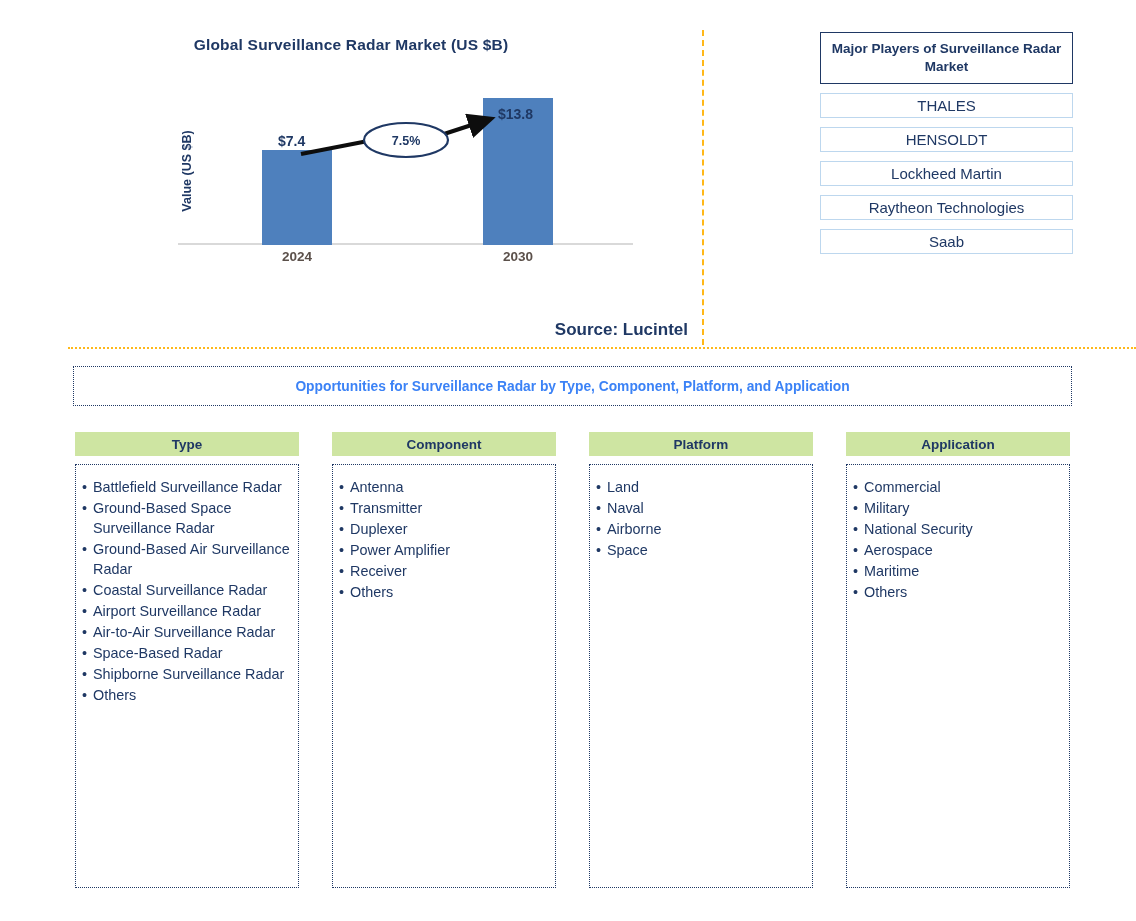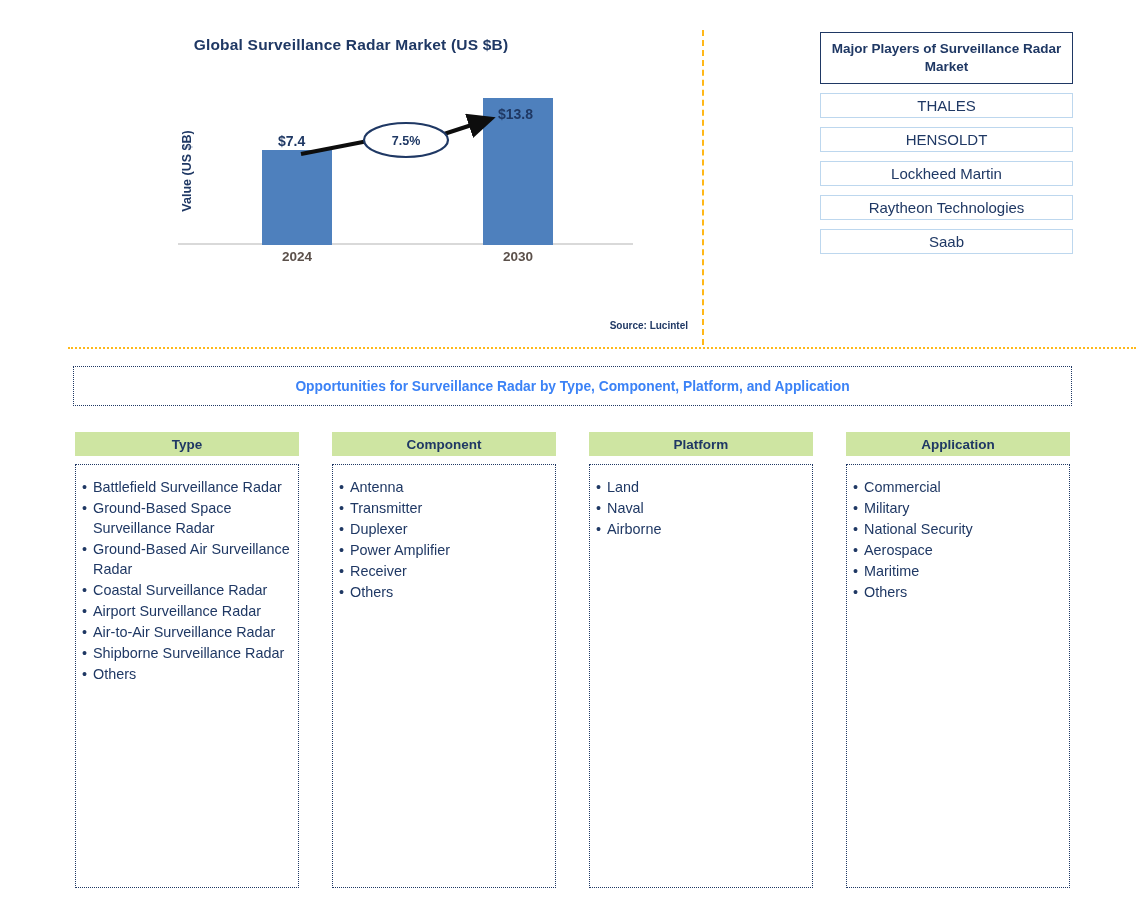--- a/index.html
+++ b/index.html
@@ -108,21 +108,21 @@
     font-size: 12.5px;
     font-weight: bold;
     color: #1F3864;
   }
   #source-text {
     position: absolute;
     left: 0;
     top: 320px;
     width: 688px;
     text-align: right;
-    font-size: 10px;
+    font-size: 17px;
     font-weight: bold;
     color: #1F3864;
   }
 
   
   #vertical-separator {
     position: absolute;
     left: 702px;
     top: 30px;
     width: 0;
@@ -298,20 +298,21 @@
   <div class="column">
     <div class="col-header">Type</div>
     <div class="col-body">
       <ul>
         <li>Battlefield Surveillance Radar</li>
         <li>Ground-Based Space Surveillance Radar</li>
         <li>Ground-Based Air Surveillance Radar</li>
         <li>Coastal Surveillance Radar</li>
         <li>Airport Surveillance Radar</li>
         <li>Air-to-Air Surveillance Radar</li>
+        <li>Space-Based Radar</li>
         <li>Shipborne Surveillance Radar</li>
         <li>Others</li>
       </ul>
     </div>
   </div>
 
   <div class="column">
     <div class="col-header">Component</div>
     <div class="col-body">
       <ul>
@@ -325,20 +326,21 @@
     </div>
   </div>
 
   <div class="column">
     <div class="col-header">Platform</div>
     <div class="col-body">
       <ul>
         <li>Land</li>
         <li>Naval</li>
         <li>Airborne</li>
+        <li>Space</li>
       </ul>
     </div>
   </div>
 
   <div class="column">
     <div class="col-header">Application</div>
     <div class="col-body">
       <ul>
         <li>Commercial</li>
         <li>Military</li>

